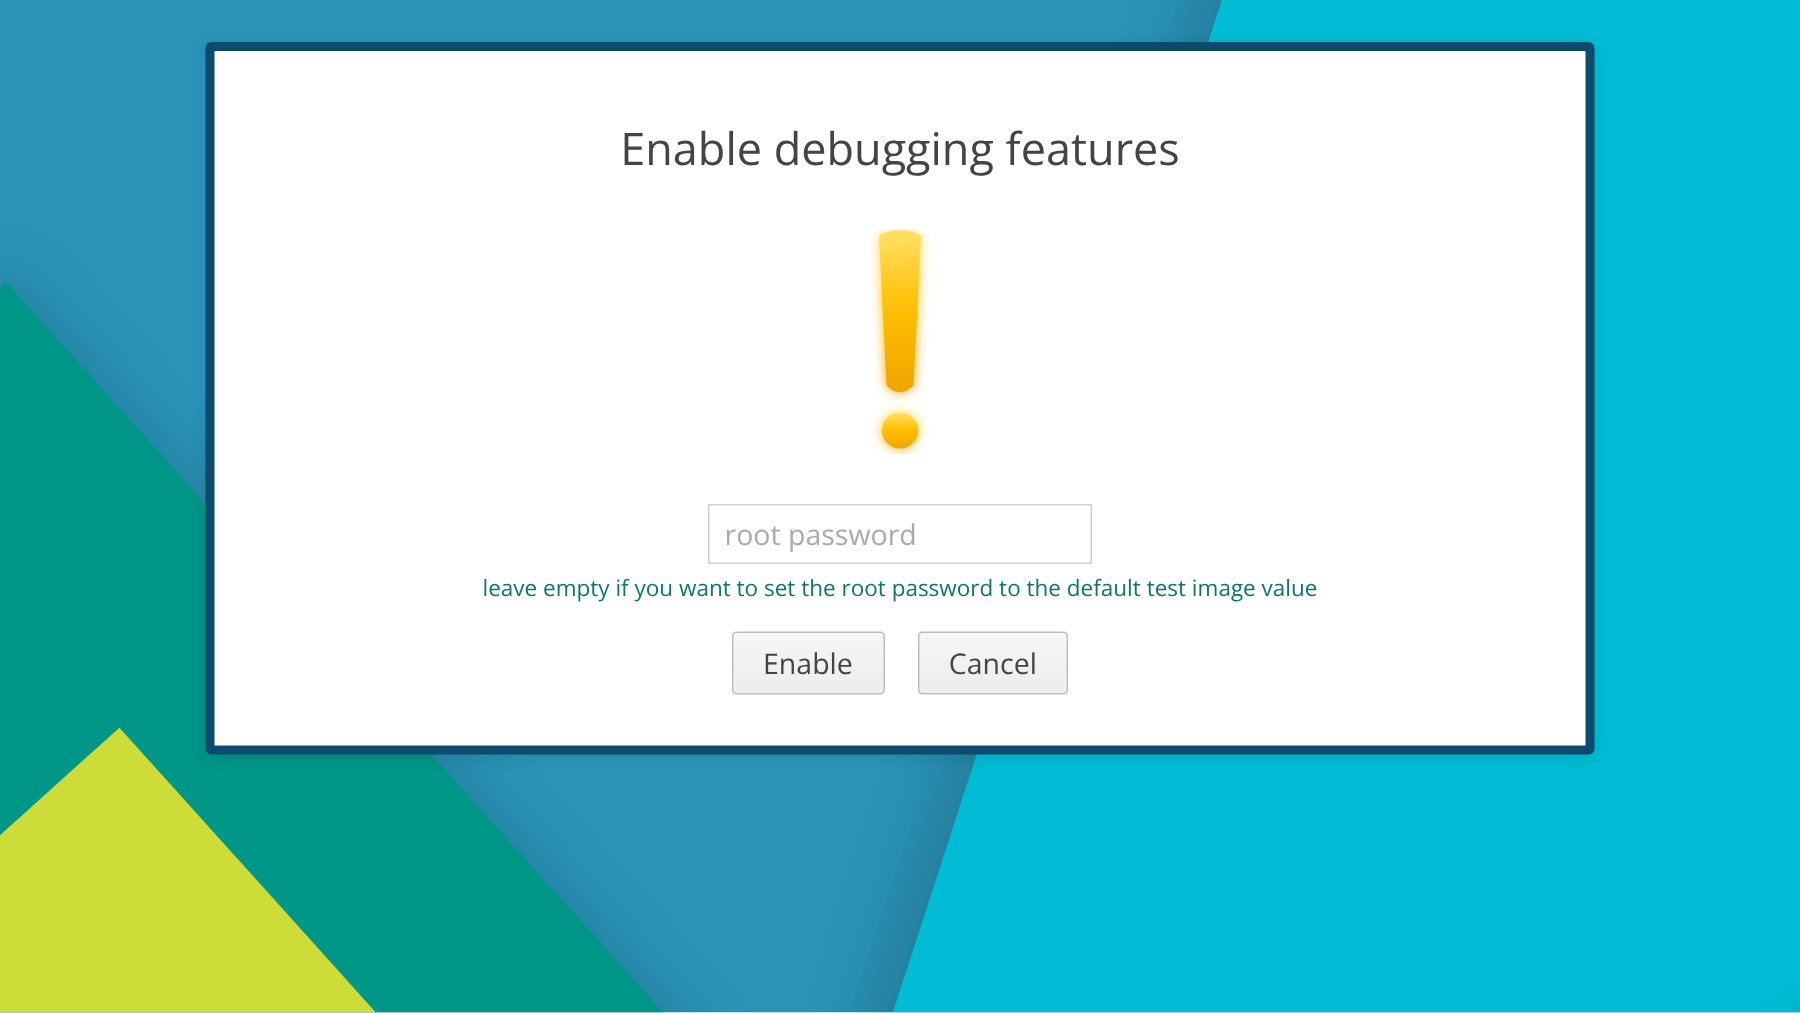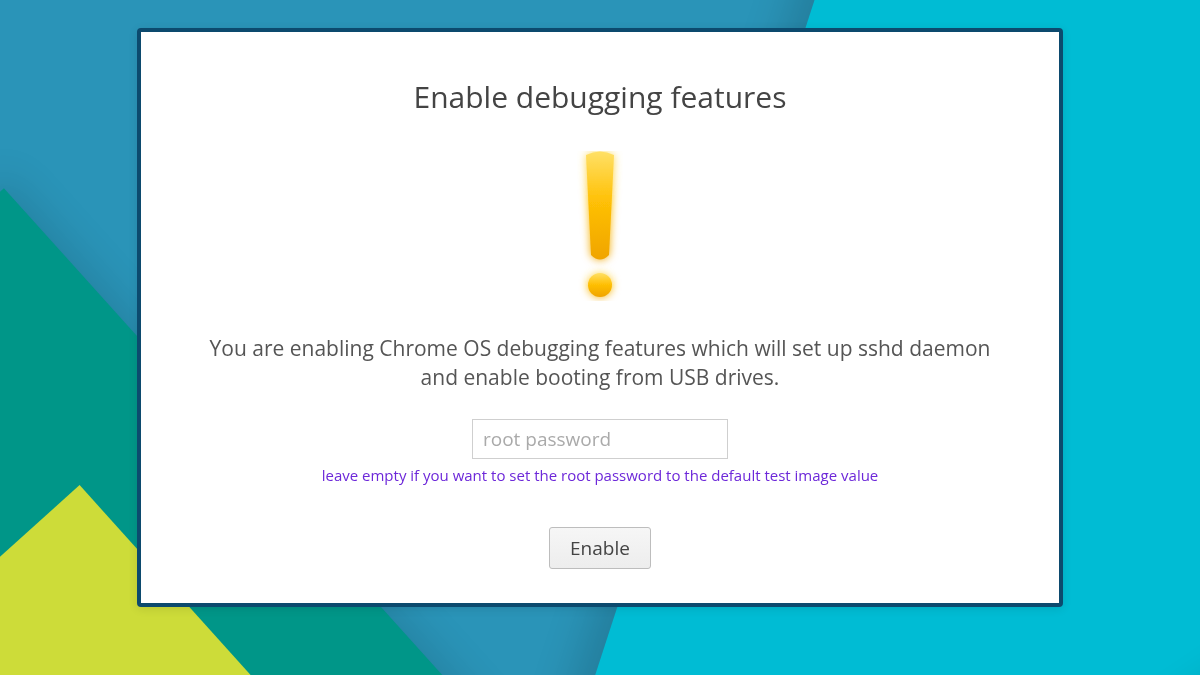--- a/index.html
+++ b/index.html
@@ -69,21 +69,21 @@
     }
 
     
     .dialog {
       position: absolute;
       left: 50%;
       transform: translateX(-50%);
       top: 28px;
       width: 926px;
       background: #ffffff;
-      border: 4px solid #0c4a6e;
+      border: 6px solid #0c4a6e;
       border-radius: 4px;
       box-shadow: 0 2px 10px rgba(0,0,0,0.1);
       padding: 44px 50px 34px 50px;
       text-align: center;
       z-index: 10;
     }
 
     .dialog-title {
       font-size: 30px;
       font-weight: 400;
@@ -123,22 +123,22 @@
       outline: none;
       background: #fff;
     }
 
     .password-row input::placeholder {
       color: #aaaaaa;
     }
 
     .hint {
       font-size: 15px;
-      color: #6d28d9;
-      margin-bottom: 42px;
+      color: #0f766e;
+      margin-bottom: 19px;
     }
 
     .button-row {
       display: flex;
       justify-content: center;
       gap: 22px;
     }
 
     .button-row button {
       min-width: 100px;
@@ -187,25 +187,25 @@
       <path d="M 9 4
                Q 23 -3 37 4
                L 32 104
                Q 23 113 14 104
                Z" fill="url(#warnGrad)" filter="url(#glow)"></path>
 
       <circle cx="23" cy="134" r="12" fill="url(#warnGrad)" filter="url(#glow)"></circle>
     </svg>
   </span>
 
-  <p class="description">You are enabling Chrome OS debugging features which will set up sshd daemon and enable booting from USB drives.</p>
 
   <div class="password-row">
     <input type="password" placeholder="root password" style="">
   </div>
 
   <p class="hint">leave empty if you want to set the root password to the default test image value</p>
 
   <div class="button-row">
     <button>Enable</button>
+    <button>Cancel</button>
   </div>
 
 </div>
 
 </body></html>

